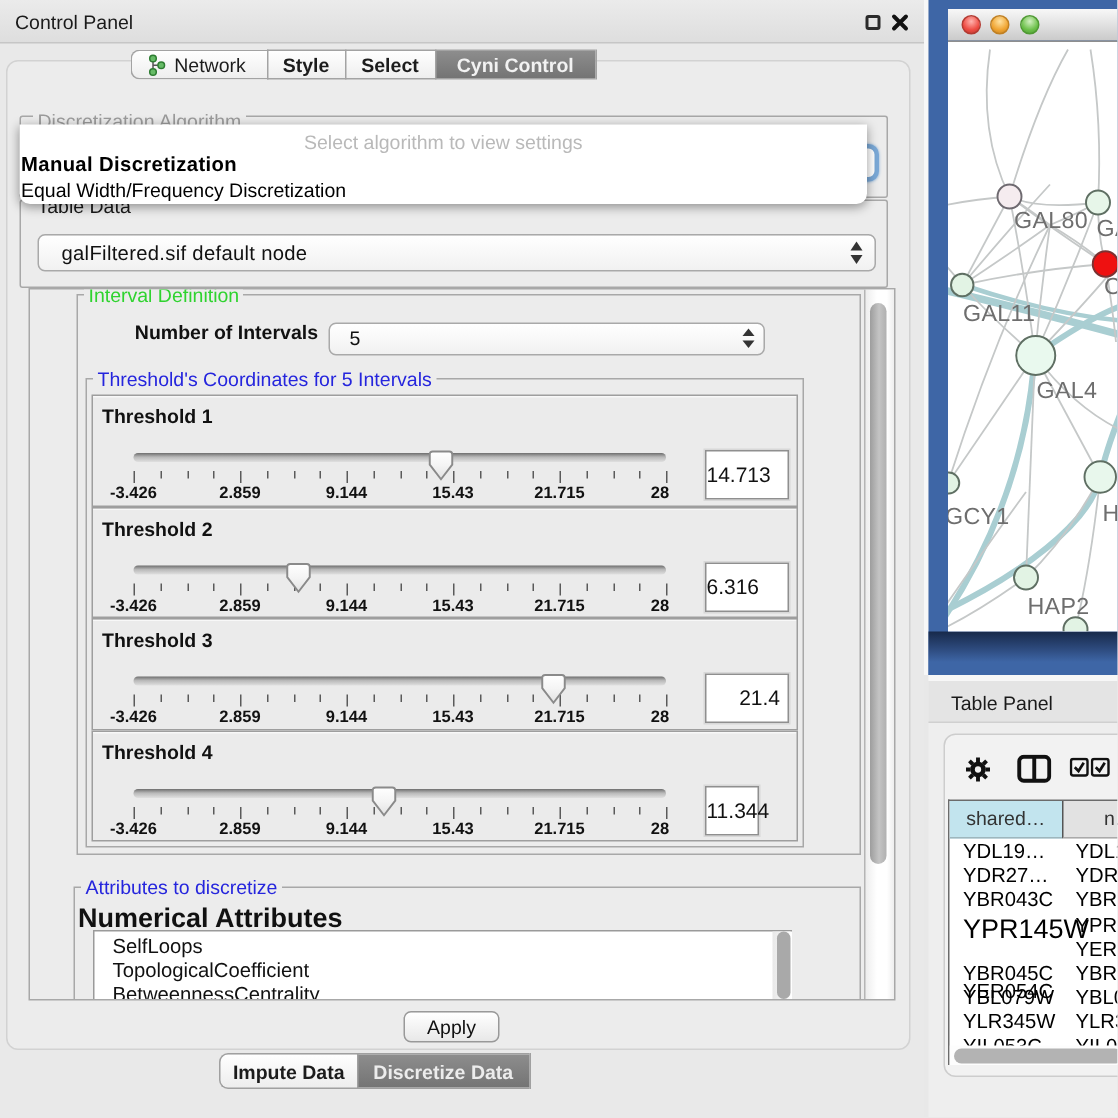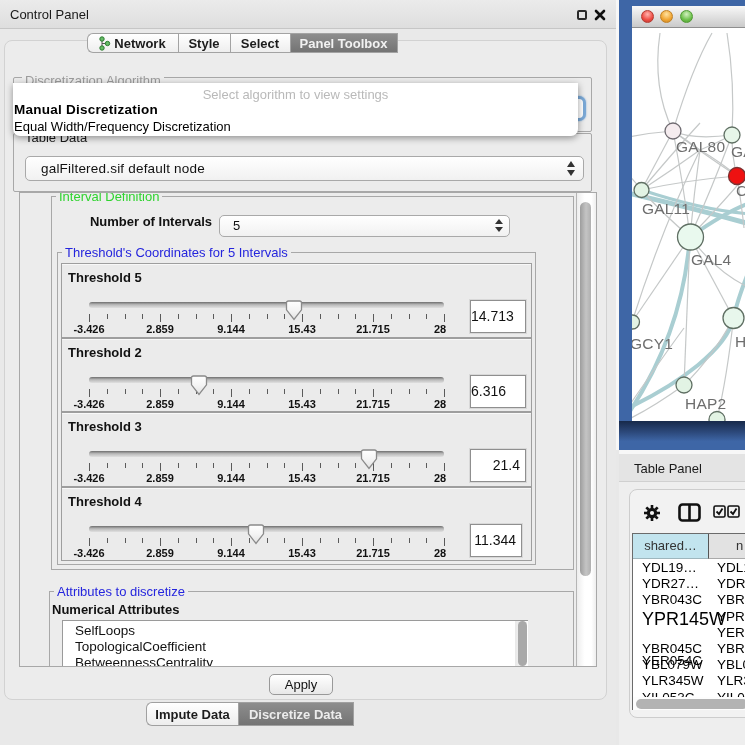--- a/index.html
+++ b/index.html
@@ -7,32 +7,32 @@
 </style></head><body>
 
 <div class="abs" style="left:0;top:0;width:616px;height:745px;background:#e9e9e9;">
 <div class="abs" style="left:0;top:0;width:616px;height:29px;background:linear-gradient(#ebebeb,#dedede);border-bottom:1px solid #c6c6c6;"></div>
 <div class="abs" style="left:10px;top:7px;font-size:13px;color:#1a1a1a;">Control Panel</div>
 <div class="abs" style="left:577px;top:10px;width:10px;height:10px;border:2px solid #2b2b2b;border-radius:2px;"></div>
 <svg class="abs" style="left:594px;top:9px;" width="12" height="12">
       <path d="M2,2 L10,10 M10,2 L2,10" stroke="#111" stroke-width="2.6" stroke-linecap="round"></path>
     </svg>
 <div class="abs" style="left:4px;top:40px;width:603px;height:660px;background:#ececec;border:1px solid #d2d2d2;border-radius:8px;"></div>
-<div class="abs" style="left:87px;top:33px;width:91px;height:20px;background:linear-gradient(#ffffff,#eeeeee);color:#1c1c1c;border-radius:6px 0 0 6px;border-top:1px solid #a3a3a3;border-bottom:1px solid #a3a3a3;border-left:1px solid #a3a3a3;font-size:13px;font-weight:bold;text-align:center;line-height:19px;"><svg style="position:absolute;left:10px;top:2px;" width="13" height="15">
+<div class="abs" style="left:87px;top:33px;width:91px;height:20px;background:linear-gradient(#ffffff,#eeeeee);color:#1c1c1c;border-radius:6px 0 0 6px;border-top:1px solid #a3a3a3;border-bottom:1px solid #a3a3a3;border-left:1px solid #a3a3a3;font-size:13px;font-weight:normal;text-align:center;line-height:19px;"><svg style="position:absolute;left:10px;top:2px;" width="13" height="15">
         <g stroke="#2e7d32" stroke-width="1">
           <line x1="4" y1="3" x2="4" y2="12" stroke="#555"></line>
           <line x1="4" y1="7.5" x2="9.5" y2="7.5" stroke="#555"></line>
           <circle cx="4" cy="3" r="2.2" fill="#66bb66"></circle>
           <circle cx="4" cy="12" r="2.2" fill="#66bb66"></circle>
           <circle cx="9.5" cy="7.5" r="2.2" fill="#66bb66"></circle>
         </g>
       </svg><span style="padding-left:14px;">Network</span></div>
 <div class="abs" style="left:178px;top:33px;width:52px;height:20px;background:linear-gradient(#ffffff,#eeeeee);color:#1c1c1c;border-radius:0;border-top:1px solid #a3a3a3;border-bottom:1px solid #a3a3a3;font-size:13px;font-weight:bold;text-align:center;line-height:19px;">Style</div>
 <div class="abs" style="left:230px;top:33px;width:60px;height:20px;background:linear-gradient(#ffffff,#eeeeee);color:#1c1c1c;border-radius:0;border-top:1px solid #a3a3a3;border-bottom:1px solid #a3a3a3;font-size:13px;font-weight:bold;text-align:center;line-height:19px;">Select</div>
-<div class="abs" style="left:290px;top:33px;width:107px;height:20px;background:linear-gradient(#8d8d8d,#747474);color:#f2f2f2;border-radius:0;border-top:1px solid #a3a3a3;border-bottom:1px solid #a3a3a3;font-size:13px;font-weight:bold;text-align:center;line-height:19px;">Panel Toolbox</div>
+<div class="abs" style="left:290px;top:33px;width:107px;height:20px;background:linear-gradient(#8d8d8d,#747474);color:#f2f2f2;border-radius:0;border-top:1px solid #a3a3a3;border-bottom:1px solid #a3a3a3;font-size:13px;font-weight:bold;text-align:center;line-height:19px;">Cyni Control</div>
 <div class="abs" style="left:178px;top:33px;width:1px;height:20px;background:#a3a3a3;"></div>
 <div class="abs" style="left:230px;top:33px;width:1px;height:20px;background:#a3a3a3;"></div>
 <div class="abs" style="left:290px;top:33px;width:1px;height:20px;background:#a3a3a3;"></div>
 <div class="abs" style="left:397px;top:33px;width:1px;height:20px;background:#a3a3a3;"></div>
 <div class="abs" style="left:13px;top:77px;width:579px;height:55px;border:1px solid #a8a8a8;border-radius:2px;"></div>
     <div class="abs" style="left:22px;top:73px;background:#ececec;padding:0 3px;font-size:13px;color:#9b9b9b;">Discretization Algorithm</div>
 <div class="abs" style="left:25px;top:96px;width:561px;height:25px;border:3px solid #7aa8d6;border-radius:7px;background:#fff;box-shadow:0 0 2px #7aa8d6;"></div>
 <div class="abs" style="left:13px;top:133px;width:579px;height:59px;border:1px solid #a8a8a8;border-radius:2px;"></div>
     <div class="abs" style="left:22px;top:130px;background:#ececec;padding:0 3px;font-size:13px;color:#1a1a1a;">Table Data</div>
 <div class="abs" style="left:25px;top:156px;width:559px;height:25px;background:linear-gradient(#ffffff,#f1f1f1);border:1px solid #a9a9a9;border-radius:5px;"></div>
@@ -43,21 +43,21 @@
 <div class="abs" style="left:31px;top:3px;width:523px;height:374px;border:1px solid #a8a8a8;"></div>
 <div class="abs" style="left:36px;top:-4px;background:#ececec;padding:0 3px;font-size:13px;color:#2fd32f;">Interval Definition</div>
 <div class="abs" style="left:40px;top:21px;width:152px;text-align:right;font-size:13px;font-weight:bold;color:#111;">Number of Intervals</div>
 <div class="abs" style="left:199px;top:22px;width:291px;height:22px;background:linear-gradient(#ffffff,#f1f1f1);border:1px solid #a9a9a9;border-radius:5px;"></div>
 <div class="abs" style="left:213px;top:25px;font-size:13px;color:#111;">5</div>
 <div class="abs" style="left:475px;top:26px;width:0;height:0;border-left:4px solid transparent;border-right:4px solid transparent;border-bottom:5.5px solid #333;"></div>
 <div class="abs" style="left:475px;top:34px;width:0;height:0;border-left:4px solid transparent;border-right:4px solid transparent;border-top:5.5px solid #333;"></div>
 <div class="abs" style="left:37px;top:59px;width:479px;height:313px;border:1px solid #a8a8a8;"></div>
 <div class="abs" style="left:42px;top:52px;background:#ececec;padding:0 3px;font-size:13px;color:#2525dd;">Threshold's Coordinates for 5 Intervals</div>
 <div class="abs" style="left:41px;top:70px;width:471px;height:75px;background:#ebebeb;border:1px solid #9e9e9e;box-shadow:inset 0 1px 0 #f8f8f8;"></div>
-<div class="abs" style="left:48px;top:77px;font-size:13px;font-weight:bold;color:#111;">Threshold 5</div>
+<div class="abs" style="left:48px;top:77px;font-size:13px;font-weight:bold;color:#111;">Threshold 1</div>
 <div class="abs" style="left:69px;top:109px;width:355px;height:6px;border-radius:3px;background:linear-gradient(#6e6e6e,#b9b9b9 45%,#e0e0e0);"></div>
 <div class="abs" style="left:69.0px;top:121px;width:1px;height:8px;background:#5a5a5a;"></div>
 <div class="abs" style="left:86.8px;top:121px;width:1px;height:5px;background:#5a5a5a;"></div>
 <div class="abs" style="left:104.5px;top:121px;width:1px;height:5px;background:#5a5a5a;"></div>
 <div class="abs" style="left:122.2px;top:121px;width:1px;height:5px;background:#5a5a5a;"></div>
 <div class="abs" style="left:140.0px;top:121px;width:1px;height:8px;background:#5a5a5a;"></div>
 <div class="abs" style="left:157.8px;top:121px;width:1px;height:5px;background:#5a5a5a;"></div>
 <div class="abs" style="left:175.5px;top:121px;width:1px;height:5px;background:#5a5a5a;"></div>
 <div class="abs" style="left:193.2px;top:121px;width:1px;height:5px;background:#5a5a5a;"></div>
 <div class="abs" style="left:211.0px;top:121px;width:1px;height:8px;background:#5a5a5a;"></div>
@@ -205,24 +205,24 @@
 <svg class="abs" style="left:226.8px;top:331px;" width="18" height="22">
         <defs>
           <linearGradient id="thg4" x1="0" y1="0" x2="0" y2="1">
             <stop offset="0" stop-color="#ffffff"></stop>
             <stop offset="0.5" stop-color="#f4f4f4"></stop>
             <stop offset="1" stop-color="#e2e2e2"></stop>
           </linearGradient>
         </defs>
         <path d="M3.5,1 H14.5 Q16.5,1 16.5,3 V9.8 L9,19.5 L1.5,9.8 V3 Q1.5,1 3.5,1 Z" fill="url(#thg4)" stroke="#8a8a8a" stroke-width="1.3"></path>
       </svg>
-<div class="abs" style="left:450px;top:331px;width:52px;height:33px;background:#fff;border:1px solid #8f8f8f;box-shadow:0 0 0 1px #d8d8d8;font-size:14px;color:#111;text-align:right;line-height:31px;padding-right:5px;">11.344</div>
+<div class="abs" style="left:450px;top:331px;width:36px;height:33px;background:#fff;border:1px solid #8f8f8f;box-shadow:0 0 0 1px #d8d8d8;font-size:14px;color:#111;text-align:right;line-height:31px;padding-right:5px;">11.344</div>
 <div class="abs" style="left:29px;top:398px;width:525px;height:100px;border:1px solid #a8a8a8;"></div>
 <div class="abs" style="left:34px;top:391px;background:#ececec;padding:0 3px;font-size:13px;color:#2525dd;">Attributes to discretize</div>
-<div class="abs" style="left:32px;top:409px;font-size:13px;font-weight:bold;color:#111;">Numerical Attributes</div>
+<div class="abs" style="left:32px;top:409px;font-size:18px;font-weight:bold;color:#111;">Numerical Attributes</div>
 <div class="abs" style="left:42px;top:427px;width:466px;height:60px;background:#fff;border:1px solid #9a9a9a;"></div>
 <div class="abs" style="left:55px;top:430px;font-size:13.5px;color:#111;">SelfLoops</div>
 <div class="abs" style="left:55px;top:446px;font-size:13.5px;color:#111;">TopologicalCoefficient</div>
 <div class="abs" style="left:55px;top:462px;font-size:13.5px;color:#111;">BetweennessCentrality</div>
 <div class="abs" style="left:495px;top:428px;width:13px;height:58px;background:linear-gradient(90deg,#e8e8e8,#ffffff);"></div>
 <div class="abs" style="left:498px;top:428px;width:9px;height:45px;background:#a9a9a9;border-radius:5px;"></div>
 <div class="abs" style="left:556px;top:0;width:20px;height:475px;background:linear-gradient(90deg,#ededed,#ffffff 40%,#ffffff 75%,#eeeeee);border-left:1px solid #b5b5b5;"></div>
 <div class="abs" style="left:560px;top:9px;width:11px;height:374px;background:linear-gradient(90deg,#9d9d9d,#c4c4c4 55%,#b0b0b0);border-radius:6px;"></div>
 </div>
 <div class="abs" style="left:269px;top:674px;width:64px;height:21px;background:linear-gradient(#ffffff,#e8e8e8);border:1px solid #999;border-radius:5px;font-size:13px;color:#111;text-align:center;line-height:19px;">Apply</div>

